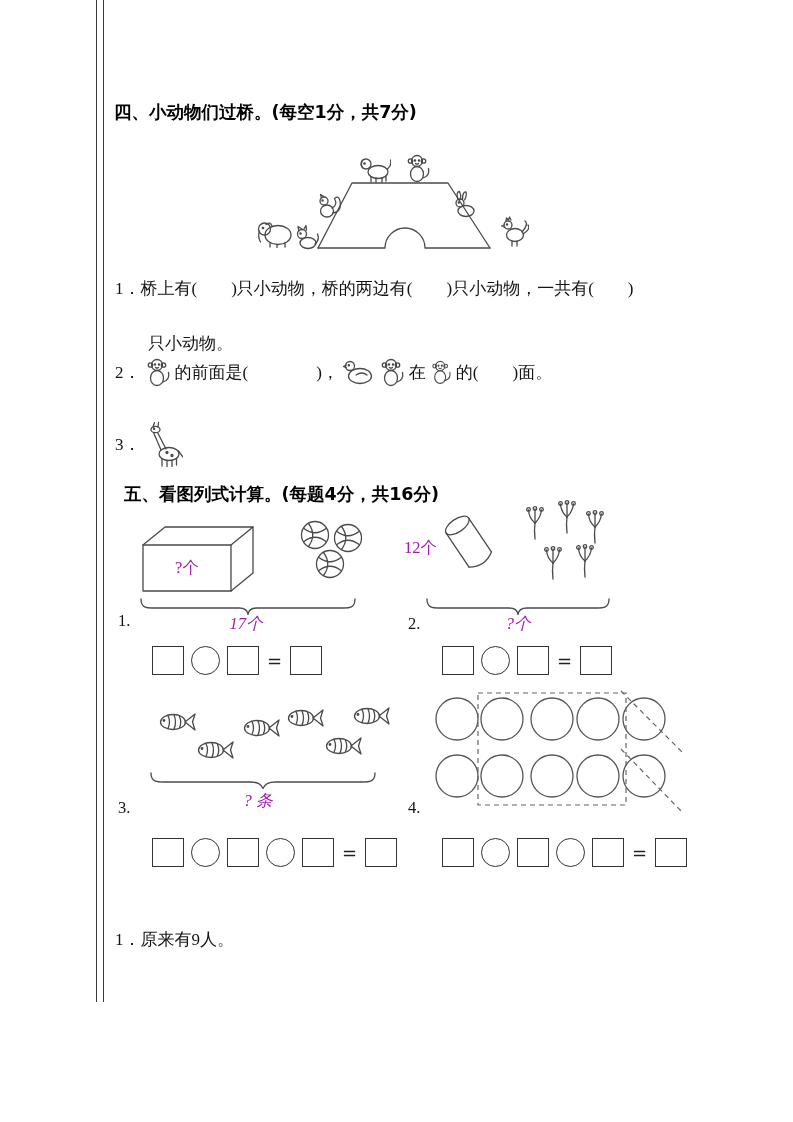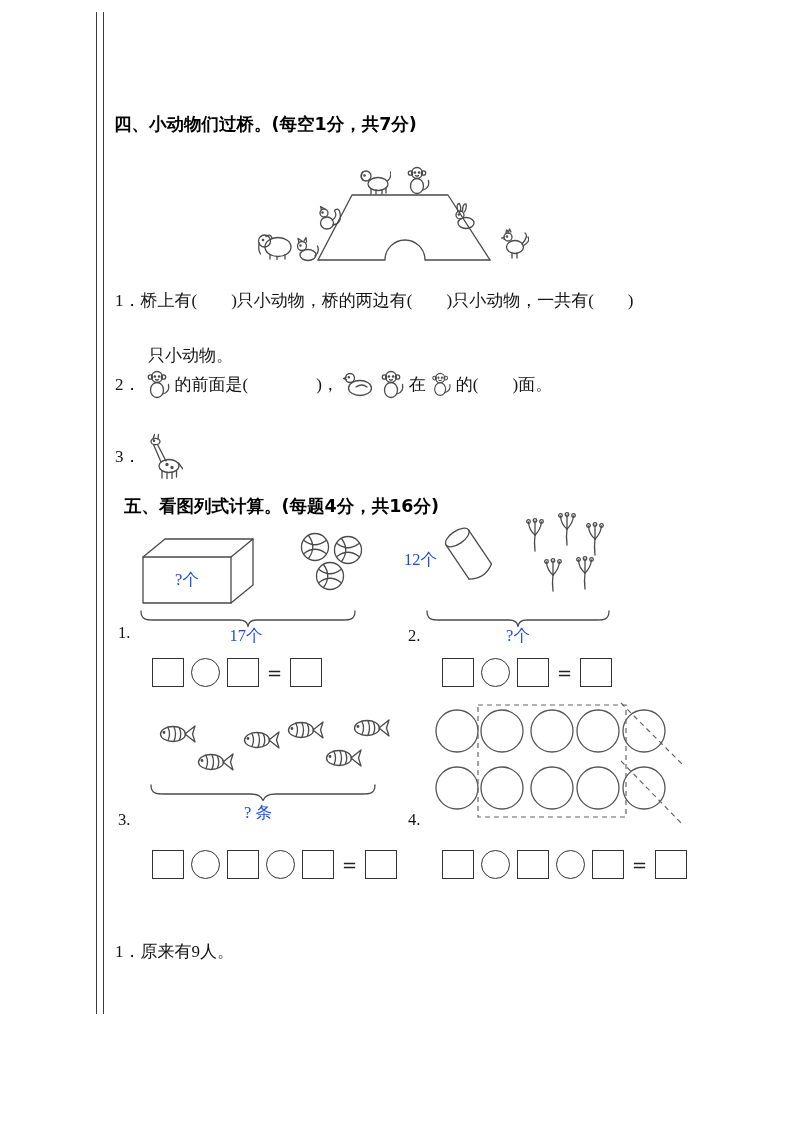--- a/index.html
+++ b/index.html
@@ -1,35 +1,35 @@
 <!DOCTYPE html>
 <html><head>
 <meta charset="utf-8">
 <style>
   * { margin:0; padding:0; box-sizing:border-box; }
   html,body { background:#ffffff; }
   .page {
-    position:relative; width:793px; height:1002px; margin:12px auto;
+    position:relative; width:793px; height:1002px; margin:0 auto;
     background:#ffffff; overflow:hidden;
     font-family:"Liberation Serif","DejaVu Serif",serif; color:#141414;
   }
   .abs { position:absolute; }
   .vline { position:absolute; top:0; bottom:0; width:1px; background:#3a3a3a; }
   .heading { font-family:"DejaVu Sans","Liberation Sans",sans-serif; font-weight:700; font-size:17.5px; color:#000; white-space:nowrap; }
   .bodytext { font-size:17px; color:#141414; white-space:nowrap;text-align:right; }
   .num { font-size:16.5px; color:#141414; }
-  .lbl { font-size:16.5px; color:#1d4ed8; white-space:nowrap; }
+  .lbl { font-size:16.5px; color:#a21caf; white-space:nowrap; }
   .qrow { display:flex; align-items:center; gap:4px; }
   .icon { stroke:#4a4a4a; fill:none; stroke-width:1.3; stroke-linecap:round; stroke-linejoin:round; }
   .sketch { stroke:#4a4a4a; fill:none; stroke-width:1.3; stroke-linecap:round; stroke-linejoin:round; }
   .eq { display:flex; align-items:center; gap:7px; }
   .box { width:32px; height:29px; border:1.4px solid #333; background:#fff; display:inline-block; }
   .circ { width:29px; height:29px; border:1.4px solid #333; border-radius:50%; background:#fff; display:inline-block; }
   .eqsign { font-family:"DejaVu Sans","Liberation Sans",sans-serif; font-size:18px; color:#222; padding:0 1px; }
-  .center-x { transform:translateX(-50%); }
+  .center-x { transform:translateX(-50%);font-style:italic; }
   .center-xy { transform:translate(-50%,-50%); }
 </style>
 </head>
 <body>
 
 <svg width="0" height="0" style="position:absolute" aria-hidden="true">
   <defs>
     <symbol id="sym-dog" viewBox="0 0 32 30">
       <ellipse cx="19" cy="19" rx="10" ry="6.5"></ellipse>
       <circle cx="7" cy="11" r="5"></circle>

